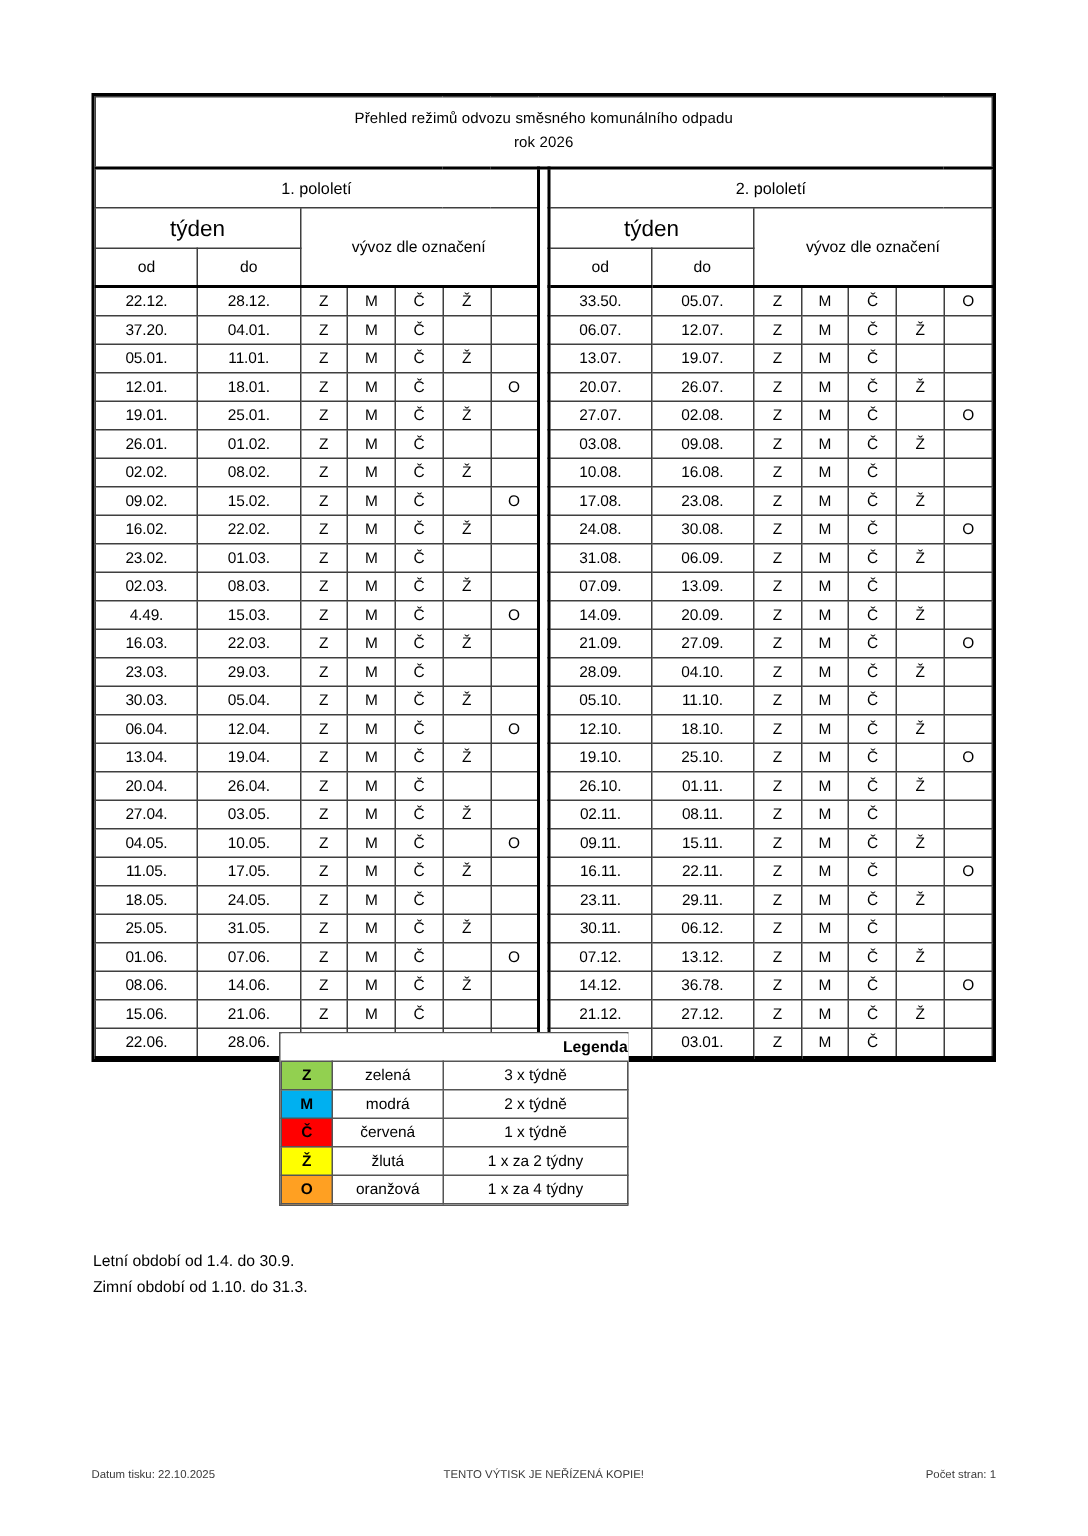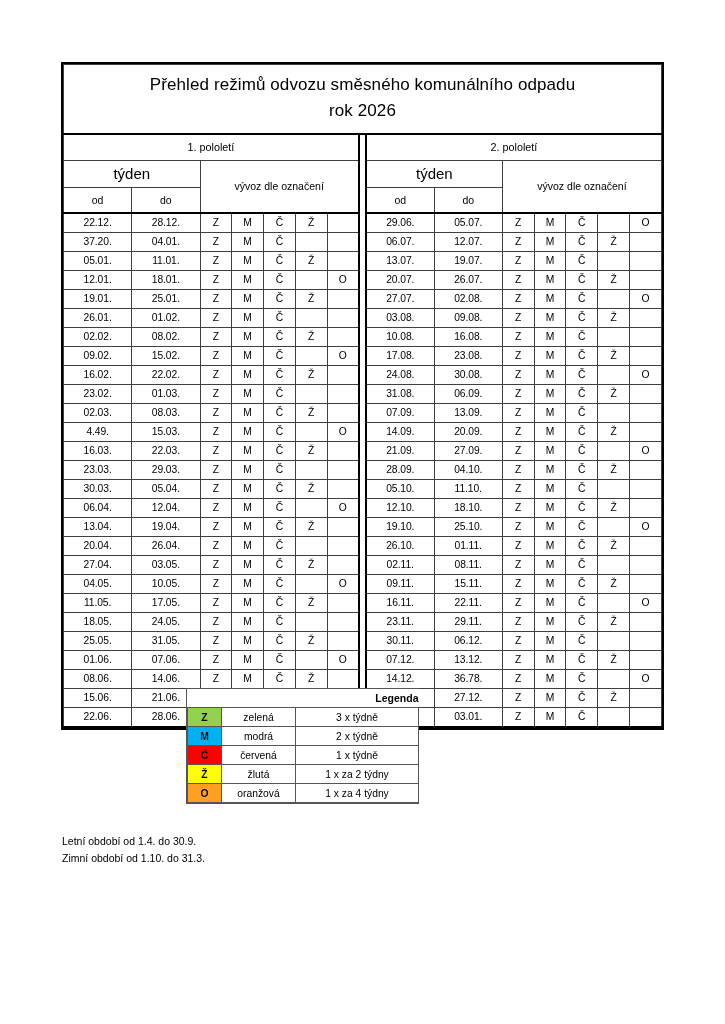--- a/index.html
+++ b/index.html
@@ -41,21 +41,21 @@
   table.sched td, table.sched th {
     border: 1px solid #3f3f3f;
     padding: 0;
     text-align: center;
     vertical-align: middle;
     font-weight: normal;
     background: #fff;
   }
 
   .title-cell {
-    font-size: 17px;
+    font-size: 10px;
     font-weight: bold;
     line-height: 1.55;
     padding: 7px 4px 8px 4px !important;
     border-bottom: 2.5px solid #000 !important;
     letter-spacing: 0.1px;
     margin-top: 46px;
   }
   .title-cell .t2 { display: block; }
 
   .half-head {
@@ -223,21 +223,21 @@
         </tr>
 
       <tr class="first-data">
             <td class="date">22.12.</td>
             <td class="date">28.12.</td>
             <td class="mark c-z">Z</td>
             <td class="mark c-m">M</td>
             <td class="mark c-c">Č</td>
             <td class="mark c-z2">Ž</td>
             <td class="mark c-empty"></td>
-            <td class="date">29.06.</td>
+            <td class="date">33.50.</td>
             <td class="date">05.07.</td>
             <td class="mark c-z">Z</td>
             <td class="mark c-m">M</td>
             <td class="mark c-c">Č</td>
             <td class="mark c-empty"></td>
             <td class="mark c-o">O</td>
           </tr>
           <tr>
             <td class="date">37.20.</td>
             <td class="date">04.01.</td>
@@ -697,14 +697,19 @@
           </tr>
         </tbody>
     </table>
   </div>
 
   <div class="notes">
     <div>Letní období od 1.4. do 30.9.</div>
     <div>Zimní období od 1.10. do 31.3.</div>
   </div>
 
+  <div class="footer">
+    <span class="f-left">Datum tisku: 22.10.2025</span>
+    <span class="f-center">TENTO VÝTISK JE NEŘÍZENÁ KOPIE!</span>
+    <span class="f-right">Počet stran: 1</span>
+  </div>
 
 </div>
 
 </body></html>

